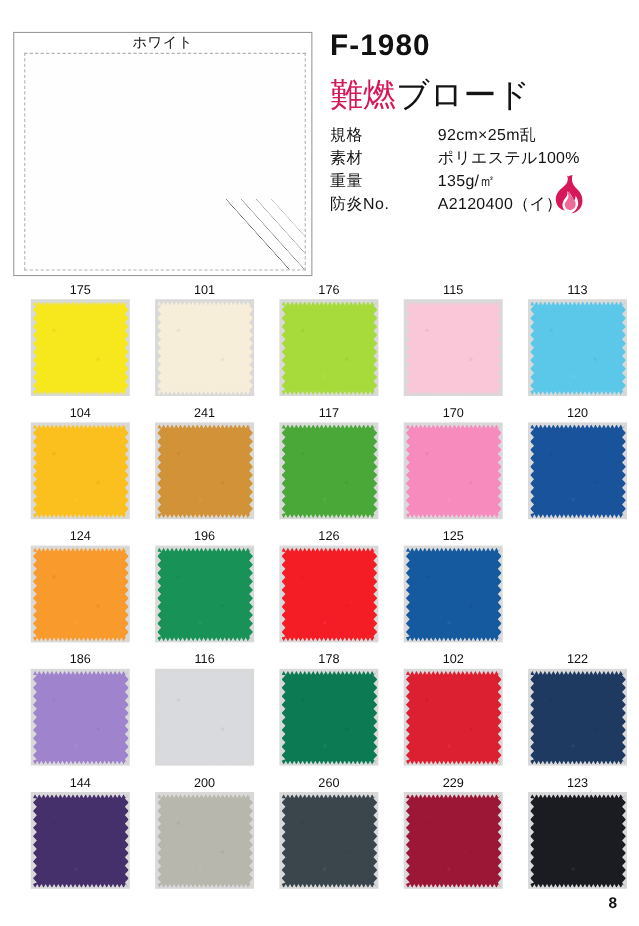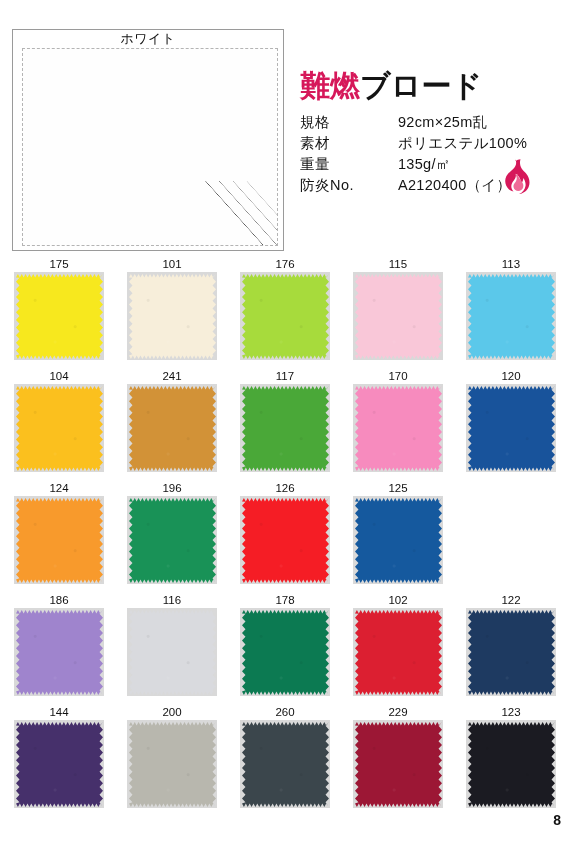--- a/index.html
+++ b/index.html
@@ -85,21 +85,21 @@
     left: 0; top: 26px;
     font-size: 27px;
     font-weight: bold;
     letter-spacing: 1px;
     color: #111;
   }
   #product-name {
     position: absolute;
     left: 0; top: 66px;
     font-size: 30px;
-    font-weight: bold;
+    font-weight: normal;
     letter-spacing: 0px;
     white-space: nowrap;
   }
   #product-name .nm-hl { color: #d6185a; }
   #product-name .nm-rest { color: #141414; }
 
   #spec-list {
     position: absolute;
     left: 0; top: 113px;
     width: 281px;
@@ -118,21 +118,21 @@
 
   #flame-icon {
     position: absolute;
     left: 200px; top: 158px;
     width: 30px; height: 36px;
   }
 
   
   #swatch-grid {
     position: absolute;
-    left: 4px; top: 256px;
+    left: 18px; top: 256px;
     width: 545px;
     padding-left: 10px;
   }
   .swatch-row {
     display: flex;
     height: 112px;
   }
   .swatch-cell {
     width: 90px;
     margin-right: 23px;
@@ -225,20 +225,21 @@
   <div id="white-sample">
     <div id="white-sample-frame"></div>
     <div id="white-sample-swatch" style="background: rgb(254, 254, 254);">
       <div id="white-sample-fold"></div>
     </div>
     <div id="white-sample-label">ホワイト</div>
   </div>
 
   <div id="product-info">
 
+    <div id="product-code">F-1980</div>
 
     <div id="product-name">
       <span class="nm-hl">難燃</span><span class="nm-rest">ブロード</span>
     </div>
 
     <div id="spec-list">
       <div class="spec-row">
         <span class="spec-label">規格</span>
         <span class="spec-value">92cm×25m乱</span>
       </div>

